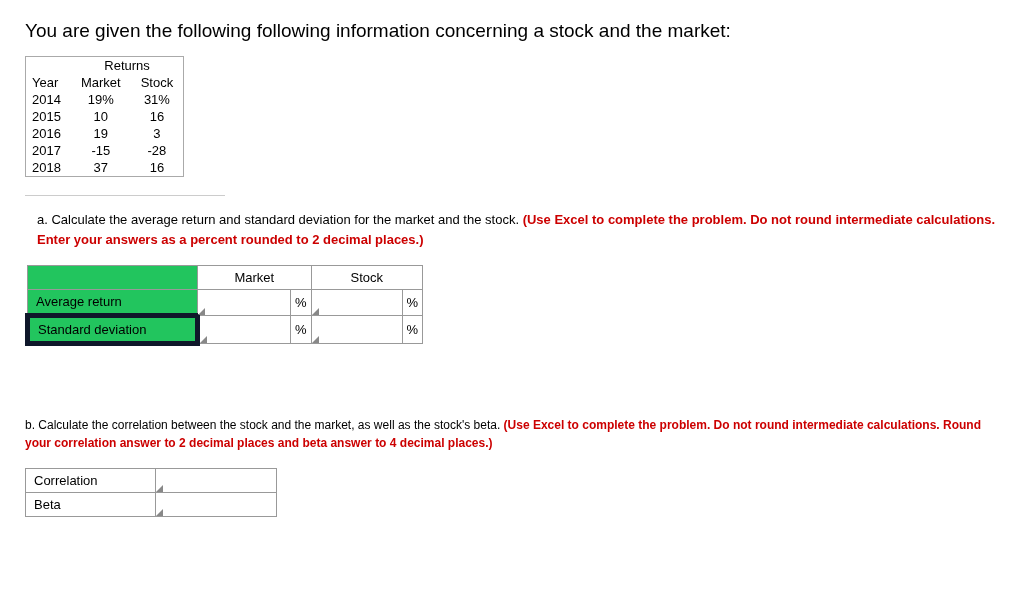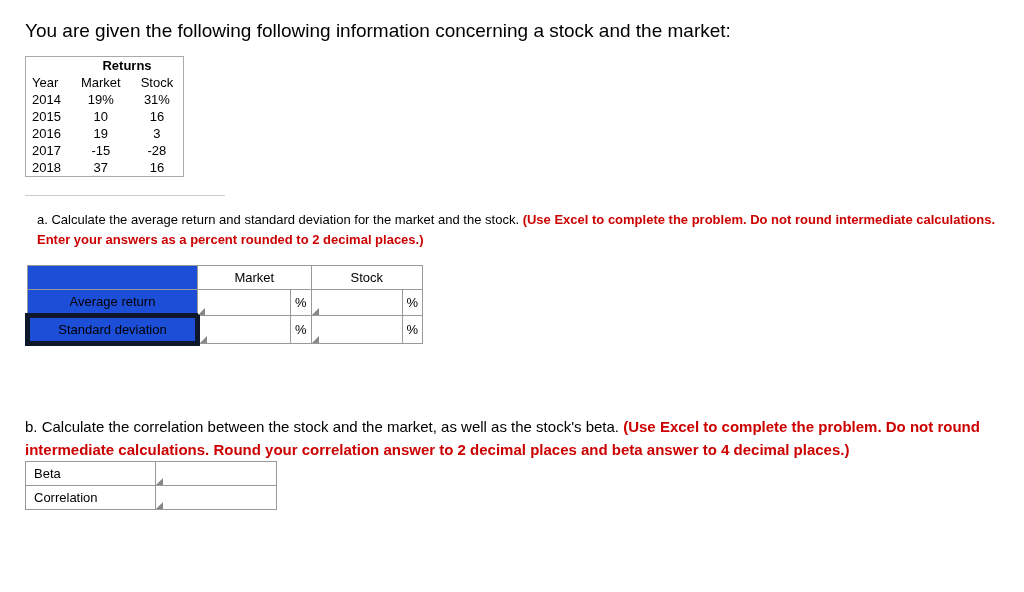--- a/index.html
+++ b/index.html
@@ -29,21 +29,21 @@
     .data-table td, .data-table th {
       padding: 1px 10px;
       text-align: center;
     }
     .data-table .col-year {
       text-align: left;
       padding-left: 6px;
     }
     .returns-header {
       text-align: center;
-      font-weight: bold;
+      font-weight: normal;
       border-bottom: 1px solid #000;
       padding-bottom: 1px;
     }
     table.data-table {
       border: 1px solid #aaa;
     }
     table.data-table td {
       border: none;
     }
     
@@ -68,43 +68,43 @@
       padding: 4px 8px;
     }
     .answer-table-a th {
       font-weight: normal;
       text-align: center;
       background: #fff;
       border: 1px solid #999;
     }
     .answer-table-a .label-col {
       min-width: 160px;
-      background: #1d4ed8;
-      text-align: center;
+      background: #22c55e;
     }
     .answer-table-a .input-cell {
       padding: 0;
       position: relative;
     }
     .answer-table-a input {
       width: 90px;
       border: none;
       outline: none;
       padding: 4px 4px;
       font-size: 13px;
       background: #fff;
     }
     .pct-cell {
       border-left: none !important;
       padding: 4px 4px !important;
       font-size: 13px;
     }
     
     .instruction-b {
-      font-size: 15px;
+      font-size: 12px;
+      margin-bottom: 16px;
       line-height: 1.5;
     }
     .instruction-b .bold-red {
       font-weight: bold;
       color: #cc0000;
     }
     
     .answer-table-b {
       border-collapse: collapse;
       font-size: 13px;
@@ -231,25 +231,25 @@
 
 <div style="height:40px;"></div>
 
 <p class="instruction-b">
   <span>b.</span><span> Calculate the correlation between the stock and the market, as well as the stock's beta. </span><span class="bold-red">(Use Excel to complete the problem. Do not round intermediate calculations. Round your correlation answer to 2 decimal places and beta answer to 4 decimal places.)</span>
 </p>
 
 <table class="answer-table-b">
   <tbody>
     <tr>
+      <td class="label-col" style="border:1px solid #999; min-width:130px;">Correlation</td>
+      <td class="input-cell has-marker" style="border:1px solid #999; padding:0;">
+        <input type="text" style="width: 120px;">
+      </td>
+    </tr>
+    <tr>
       <td class="label-col" style="border:1px solid #999;">Beta</td>
-      <td class="input-cell has-marker" style="border:1px solid #999; padding:0;">
-        <input type="text" style="width: 120px;">
-      </td>
-    </tr>
-    <tr>
-      <td class="label-col" style="border:1px solid #999; min-width:130px;">Correlation</td>
       <td class="input-cell has-marker" style="border:1px solid #999; padding:0;">
         <input type="text" style="width: 120px;">
       </td>
     </tr>
   </tbody>
 </table>
 
 </body></html>

